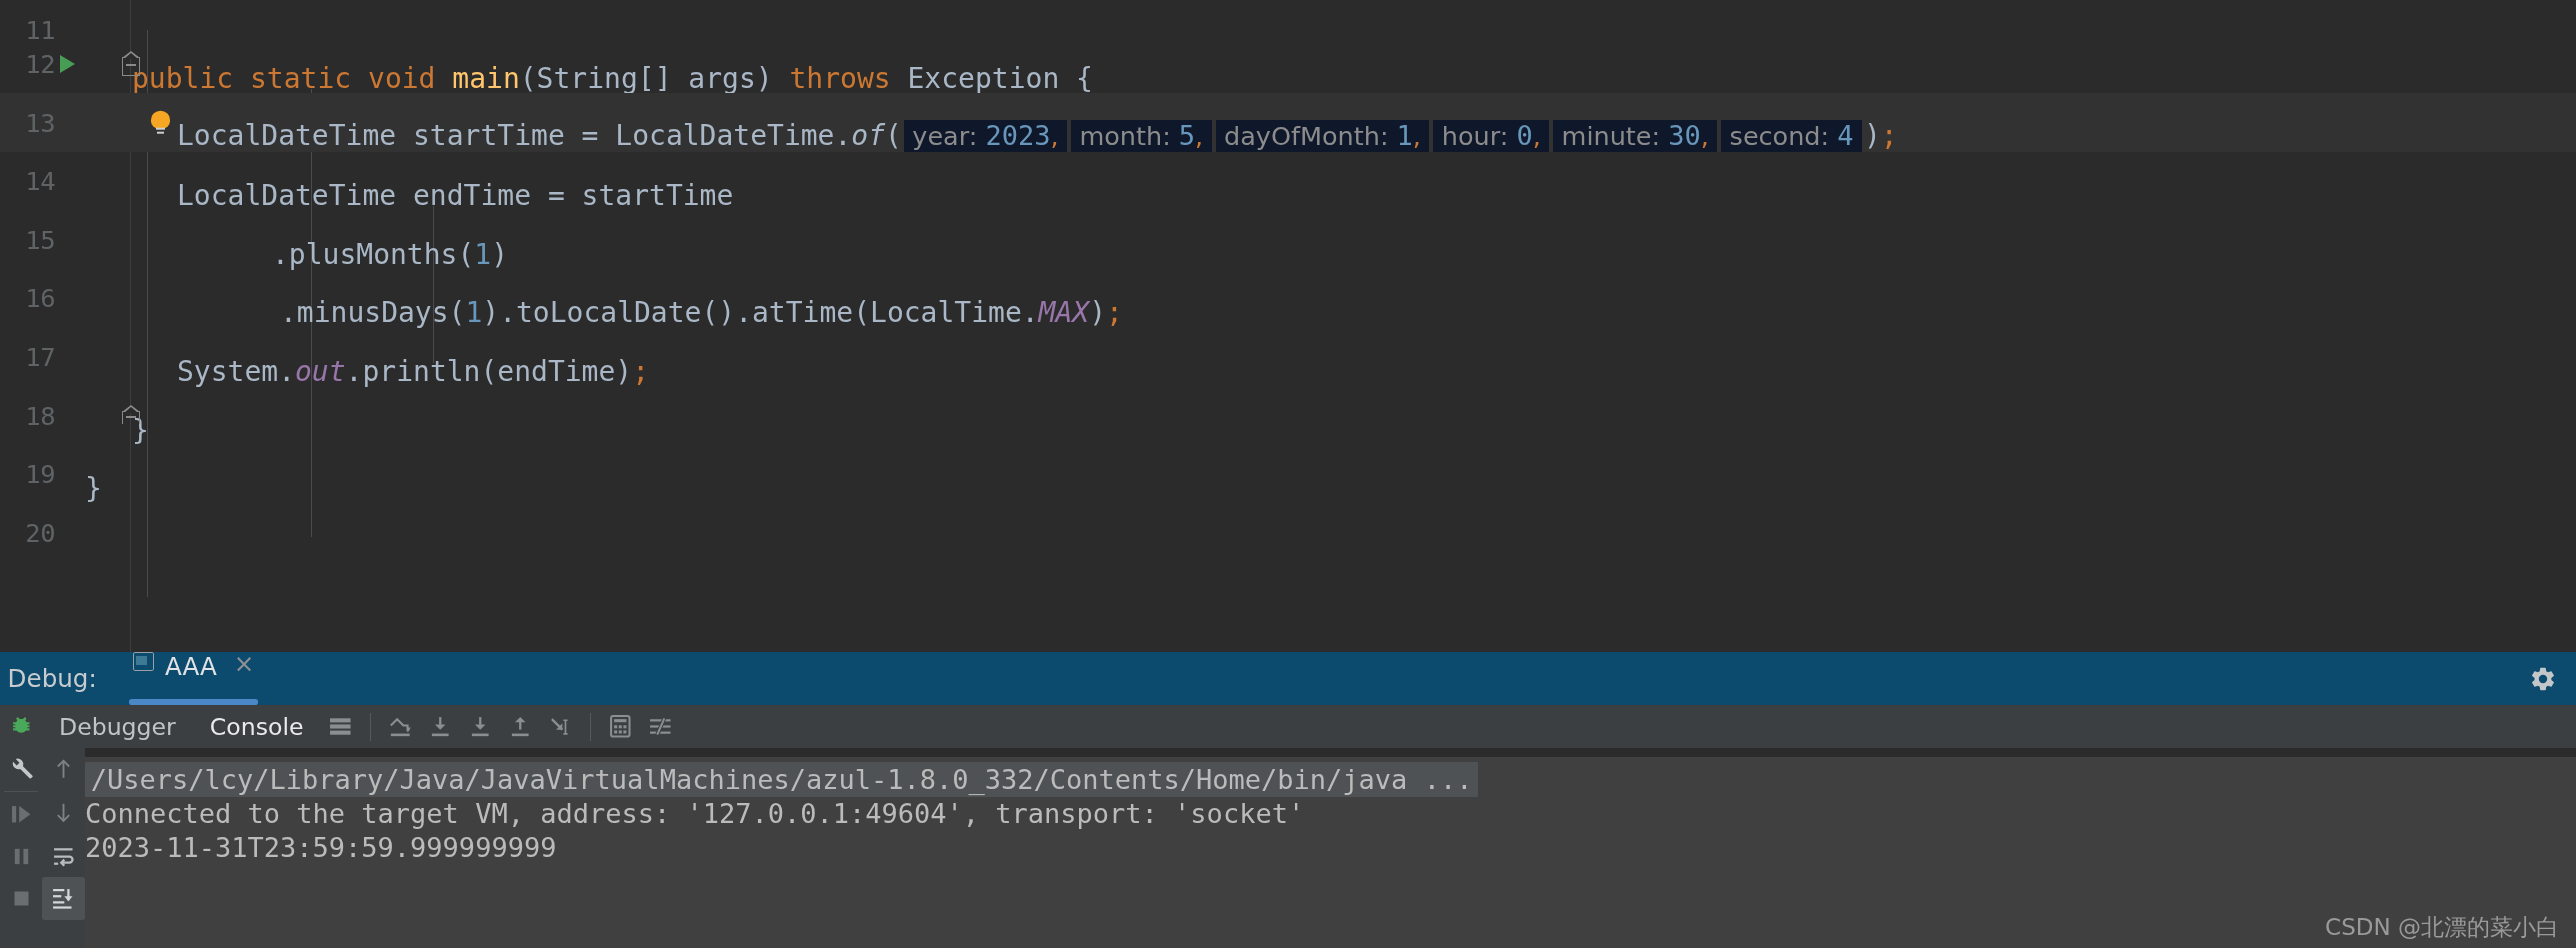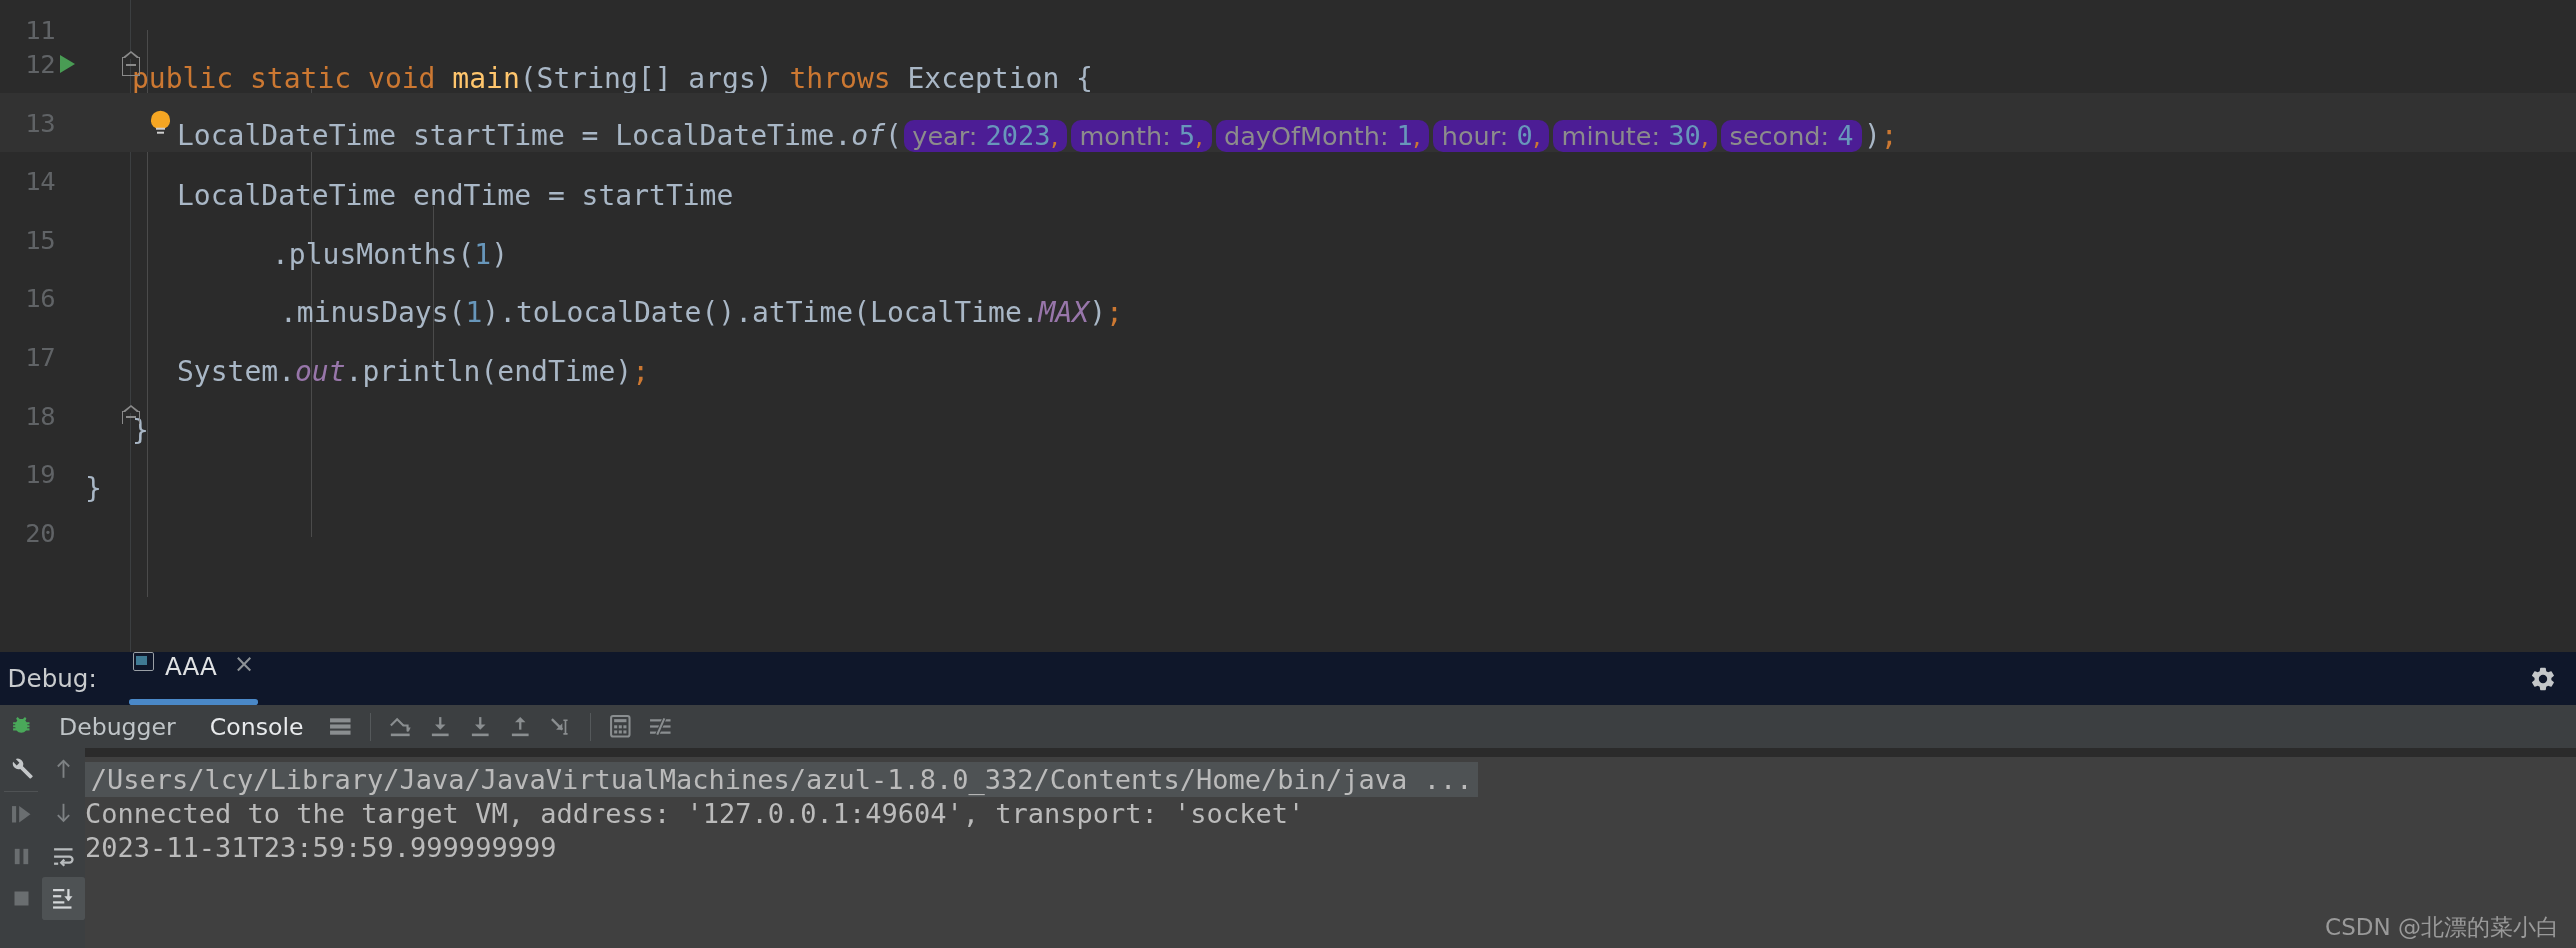--- a/index.html
+++ b/index.html
@@ -96,38 +96,38 @@
   .kw   { color: #cc7832; }
   .mth  { color: #ffc66d; }
   .num  { color: #6897bb; }
   .sem  { color: #cc7832; }
   .fld  { color: #9876aa; font-style: italic; }
   .ital { color: #a9b7c6; font-style: italic; }
   .plain{ color: #a9b7c6; }
 
   .hint {
     display: inline-block;
-    background: #4c1d95;
-    border-radius: 10px;
+    background: #0f172a;
+    border-radius: 0;
     padding: 1.9px 8.5px 2.8px 8.5px;
     margin: 0 1.9px;
     color: #8c8c8c;
     font-size: 25.5px;
     font-family: "DejaVu Sans", sans-serif;
   }
   .hint .hv { color: #6897bb; font-family: "DejaVu Sans Mono", monospace; font-size: 27px; }
 
   .indent-guide {
     position: absolute; width: 0.9px; background: #4b4b4b;
   }
 
   
   #debug-header {
     position: absolute; left: 0; top: 652px; width: 2576px; height: 53px;
-    background: #0f172a;
+    background: #0c4a6e;
     display: flex; align-items: center;
   }
   #debug-label {
     margin-left: 7.6px; font-size: 24.6px; color: #c9ccce;
     font-family: "DejaVu Sans", sans-serif;
   }
   .dbg-tab {
     position: relative; margin-left: 26.5px; height: 53px;
     display: flex; align-items: flex-start; padding: 0 9.4px;
   }

